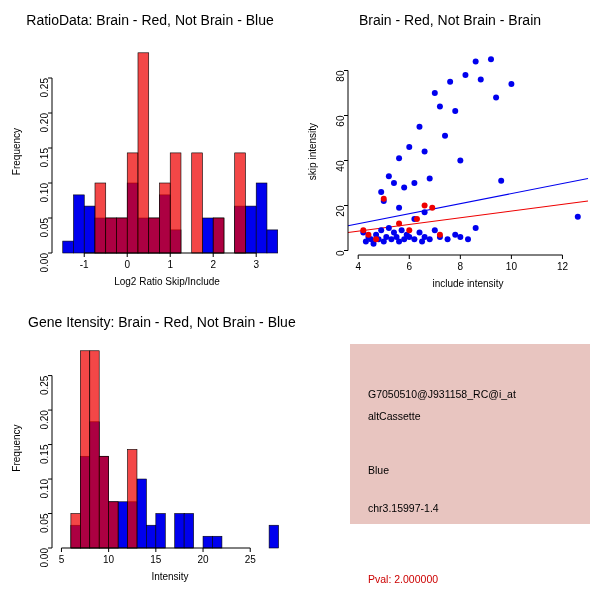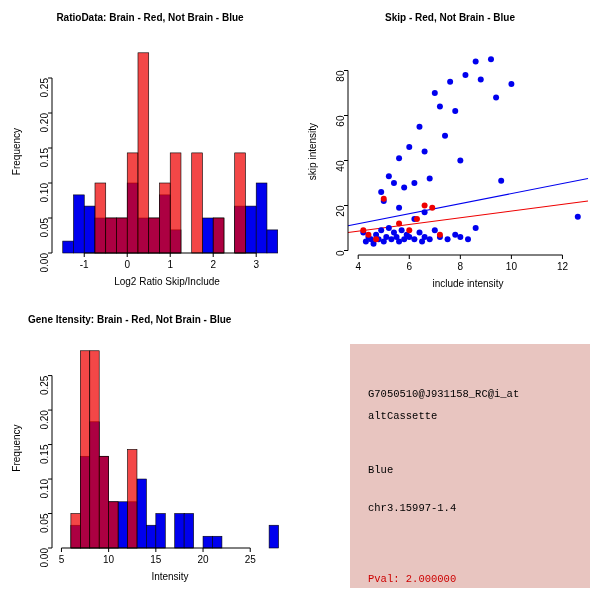--- a/index.html
+++ b/index.html
@@ -12,22 +12,22 @@
     height: 600px;
     font-family: "Liberation Sans", sans-serif;
     color: #000000;
     position: relative;
     overflow: hidden;
   }
   .panel {
     position: absolute;
   }
   .panel-title {
-    font-size: 10px;
-    font-weight: bold;
+    font-size: 14px;
+    font-weight: normal;
     text-align: center;
     white-space: nowrap;
   }
   svg { display: block; }
   text {
     font-family: "Liberation Sans", sans-serif;
     fill: #000000;
   }
   .tick-label { font-size: 10px; }
   .axis-label { font-size: 10px; }
@@ -100,21 +100,21 @@
       <line x1="48" y1="113" x2="52" y2="113" stroke="#000" stroke-width="1"></line>
       <text x="45" y="113" class="tick-label" text-anchor="end" transform="rotate(-90 45 113)" dominant-baseline="middle">0.20</text>
       <line x1="48" y1="78" x2="52" y2="78" stroke="#000" stroke-width="1"></line>
       <text x="45" y="78" class="tick-label" text-anchor="end" transform="rotate(-90 45 78)" dominant-baseline="middle">0.25</text>
       <text x="167" y="285" class="axis-label" text-anchor="middle">Log2 Ratio Skip/Include</text>
       <text x="20" y="151.5" class="axis-label" text-anchor="middle" transform="rotate(-90 20 151.5)">Frequency</text>
     </svg>
 </div>
 
 <div class="panel" style="left:300px; top:0px; width:300px; height:300px;">
-  <div class="panel-title" style="position:absolute; left:0; top:12px; width:300px;">Skip - Red, Not Brain - Blue</div>
+  <div class="panel-title" style="position:absolute; left:0; top:12px; width:300px;">Brain - Red, Not Brain - Brain</div>
   <svg id="svg-scatter" width="300" height="300">
       <line x1="48" y1="225.75" x2="288" y2="178.5" stroke="#0000ee" stroke-width="1.2"></line>
       <line x1="48" y1="232.5" x2="288" y2="201" stroke="#ee0000" stroke-width="1.2"></line>
       <circle cx="63.319148936170215" cy="232.5" r="3" fill="#0000ee"></circle>
       <circle cx="65.8723404255319" cy="241.5" r="3" fill="#0000ee"></circle>
       <circle cx="68.42553191489363" cy="237" r="3" fill="#0000ee"></circle>
       <circle cx="70.97872340425532" cy="239.25" r="3" fill="#0000ee"></circle>
       <circle cx="73.531914893617" cy="243.75" r="3" fill="#0000ee"></circle>
       <circle cx="76.08510638297872" cy="234.75" r="3" fill="#0000ee"></circle>
       <circle cx="78.63829787234042" cy="239.25" r="3" fill="#0000ee"></circle>
@@ -253,19 +253,19 @@
       <text x="45" y="144.55172413793105" class="tick-label" text-anchor="end" transform="rotate(-90 45 144.55172413793105)" dominant-baseline="middle">0.15</text>
       <line x1="48" y1="110.06896551724137" x2="52" y2="110.06896551724137" stroke="#000" stroke-width="1"></line>
       <text x="45" y="110.06896551724137" class="tick-label" text-anchor="end" transform="rotate(-90 45 110.06896551724137)" dominant-baseline="middle">0.20</text>
       <line x1="48" y1="75.58620689655172" x2="52" y2="75.58620689655172" stroke="#000" stroke-width="1"></line>
       <text x="45" y="75.58620689655172" class="tick-label" text-anchor="end" transform="rotate(-90 45 75.58620689655172)" dominant-baseline="middle">0.25</text>
       <text x="170" y="280" class="axis-label" text-anchor="middle">Intensity</text>
       <text x="20" y="148" class="axis-label" text-anchor="middle" transform="rotate(-90 20 148)">Frequency</text>
     </svg>
 </div>
 
-<div class="info-box" style="left:350px; top:344px; width:240px; height:244px;font-family:Liberation Mono, monospace;">
+<div class="info-box" style="left:350px; top:344px; width:240px; height:180px;">
   <div class="info-line" style="left:18px; top:44px;">G7050510@J931158_RC@i_at</div>
   <div class="info-line" style="left:18px; top:66px;">altCassette</div>
   <div class="info-line" style="left:18px; top:120px;">Blue</div>
   <div class="info-line" style="left:18px; top:158px;">chr3.15997-1.4</div>
   <div class="info-line pval" style="left:18px; top:196px;">Pval: 2.000000</div>
 </div>
 
 </body></html>

